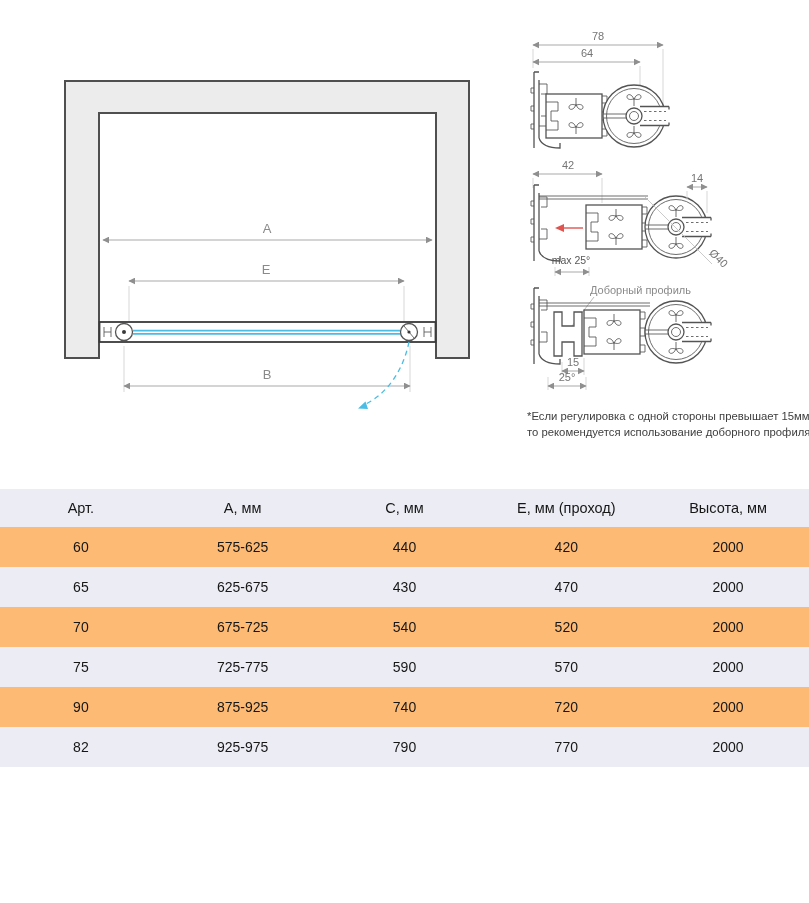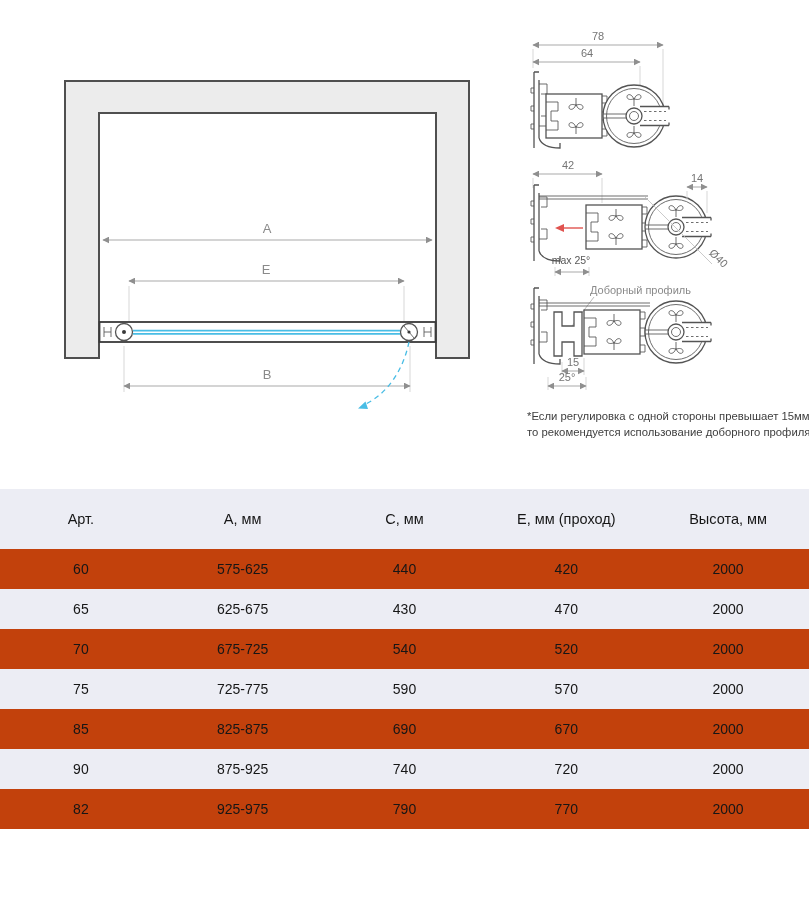--- a/index.html
+++ b/index.html
@@ -22,22 +22,22 @@
   .accentfill{fill:var(--accent-blue,#49bde5);}
   .red {stroke:var(--arrow-red,#e0534f);fill:none;stroke-width:1.4;}
   .redfill{fill:var(--arrow-red,#e0534f);}
   .graytxt{fill:#8a8a8a;font-size:11px;}
 
   
   table.spec{width:809px;border-collapse:collapse;table-layout:fixed;}
   table.spec th, table.spec td{
     font-weight:400;font-size:14px;color:#161616;text-align:center;padding:0;
   }
-  table.spec thead th{height:60px;background:var(--row-alt,#ecedf4);font-size:14.5px;}
-  table.spec tbody td{height:40px;background:#c2410c;}
+  table.spec thead th{height:38px;background:var(--row-alt,#ecedf4);font-size:14.5px;}
+  table.spec tbody td{height:40px;background:#fdba74;}
   table.spec tbody tr:nth-child(even) td{background:var(--row-alt,#ecedf4);}
 </style>
 </head>
 <body>
 
 <div class="diagram-area">
 <svg width="809" height="489" viewBox="0 0 809 489">
   <defs>
     <marker id="ma" viewBox="0 0 10 10" refX="9" refY="5" markerWidth="7" markerHeight="7" orient="auto-start-reverse">
       <path d="M0,0 L10,5 L0,10 z" fill="#8f8f8f"></path>
@@ -234,27 +234,20 @@
       <td>2000</td>
     </tr>
     <tr>
       <td>75</td>
       <td>725-775</td>
       <td>590</td>
       <td>570</td>
       <td>2000</td>
     </tr>
     <tr>
-      <td>85</td>
-      <td>825-875</td>
-      <td>690</td>
-      <td>670</td>
-      <td>2000</td>
-    </tr>
-    <tr>
       <td>90</td>
       <td>875-925</td>
       <td>740</td>
       <td>720</td>
       <td>2000</td>
     </tr>
     <tr>
       <td>82</td>
       <td>925-975</td>
       <td>790</td>

